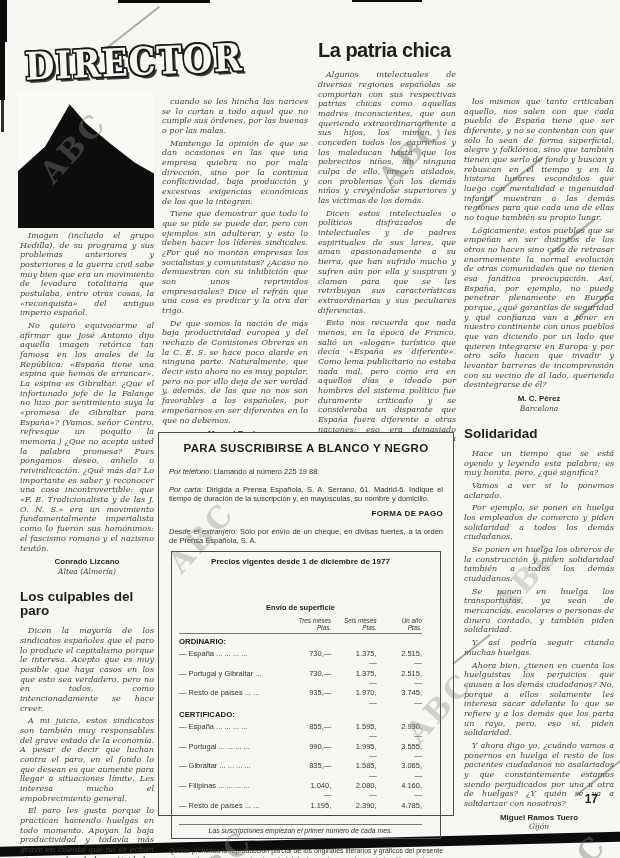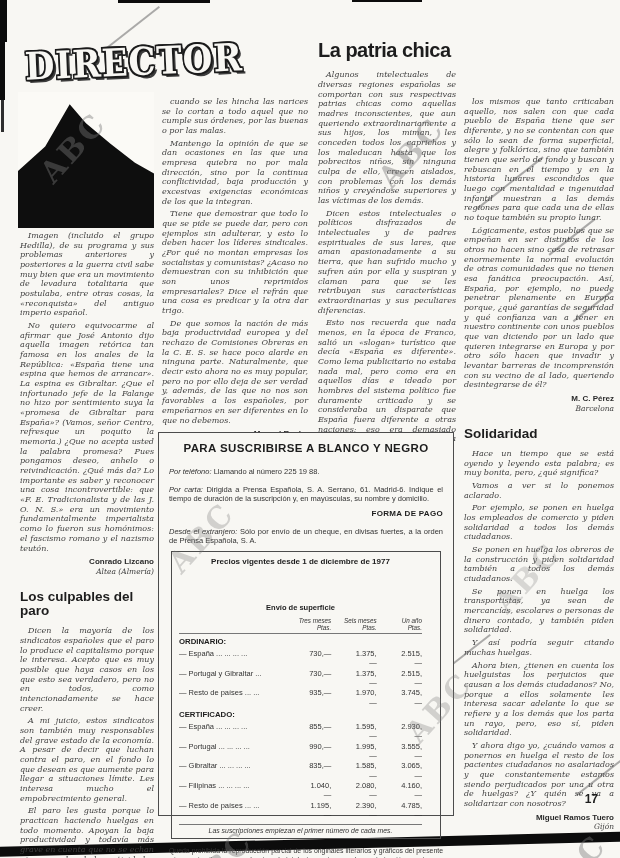--- a/index.html
+++ b/index.html
@@ -62,21 +62,21 @@
   .col4{left:464px;top:97px;width:150px;}
   h2.letter-h{
     font-family:"Liberation Sans",sans-serif;font-style:normal;font-weight:bold;
     font-size:20px;line-height:1.02;letter-spacing:-.5px;color:#1d1d1d;
     margin:0 0 10px 0;text-align:left;
   }
   h3.letter-h{
     font-family:"Liberation Sans",sans-serif;font-style:normal;font-weight:bold;
     font-size:13.5px;line-height:1.05;color:#1d1d1d;margin:14px 0 8px 0;text-align:left;
   }
-  .sig{margin:4px 0 6px 0;text-align:right;}
+  .sig{margin:4px 0 6px 0;text-align:center;}
   .sig .sig-name{font-family:"Liberation Sans",sans-serif;font-style:normal;font-weight:bold;font-size:8px;color:#2a2a2a;}
   .sig .sig-place{font-size:7.5px;}
   
   .subs-box{
     position:absolute;left:158px;top:432px;width:296px;height:384px;
     border:1.5px solid #4c4c4c;background:#f8f7f3;box-sizing:border-box;
     padding:8px 10px 6px 10px;
     font-family:"Liberation Sans",sans-serif;font-style:normal;font-size:7.5px;
     line-height:1.25;color:#333;text-align:justify;z-index:5;
   }

